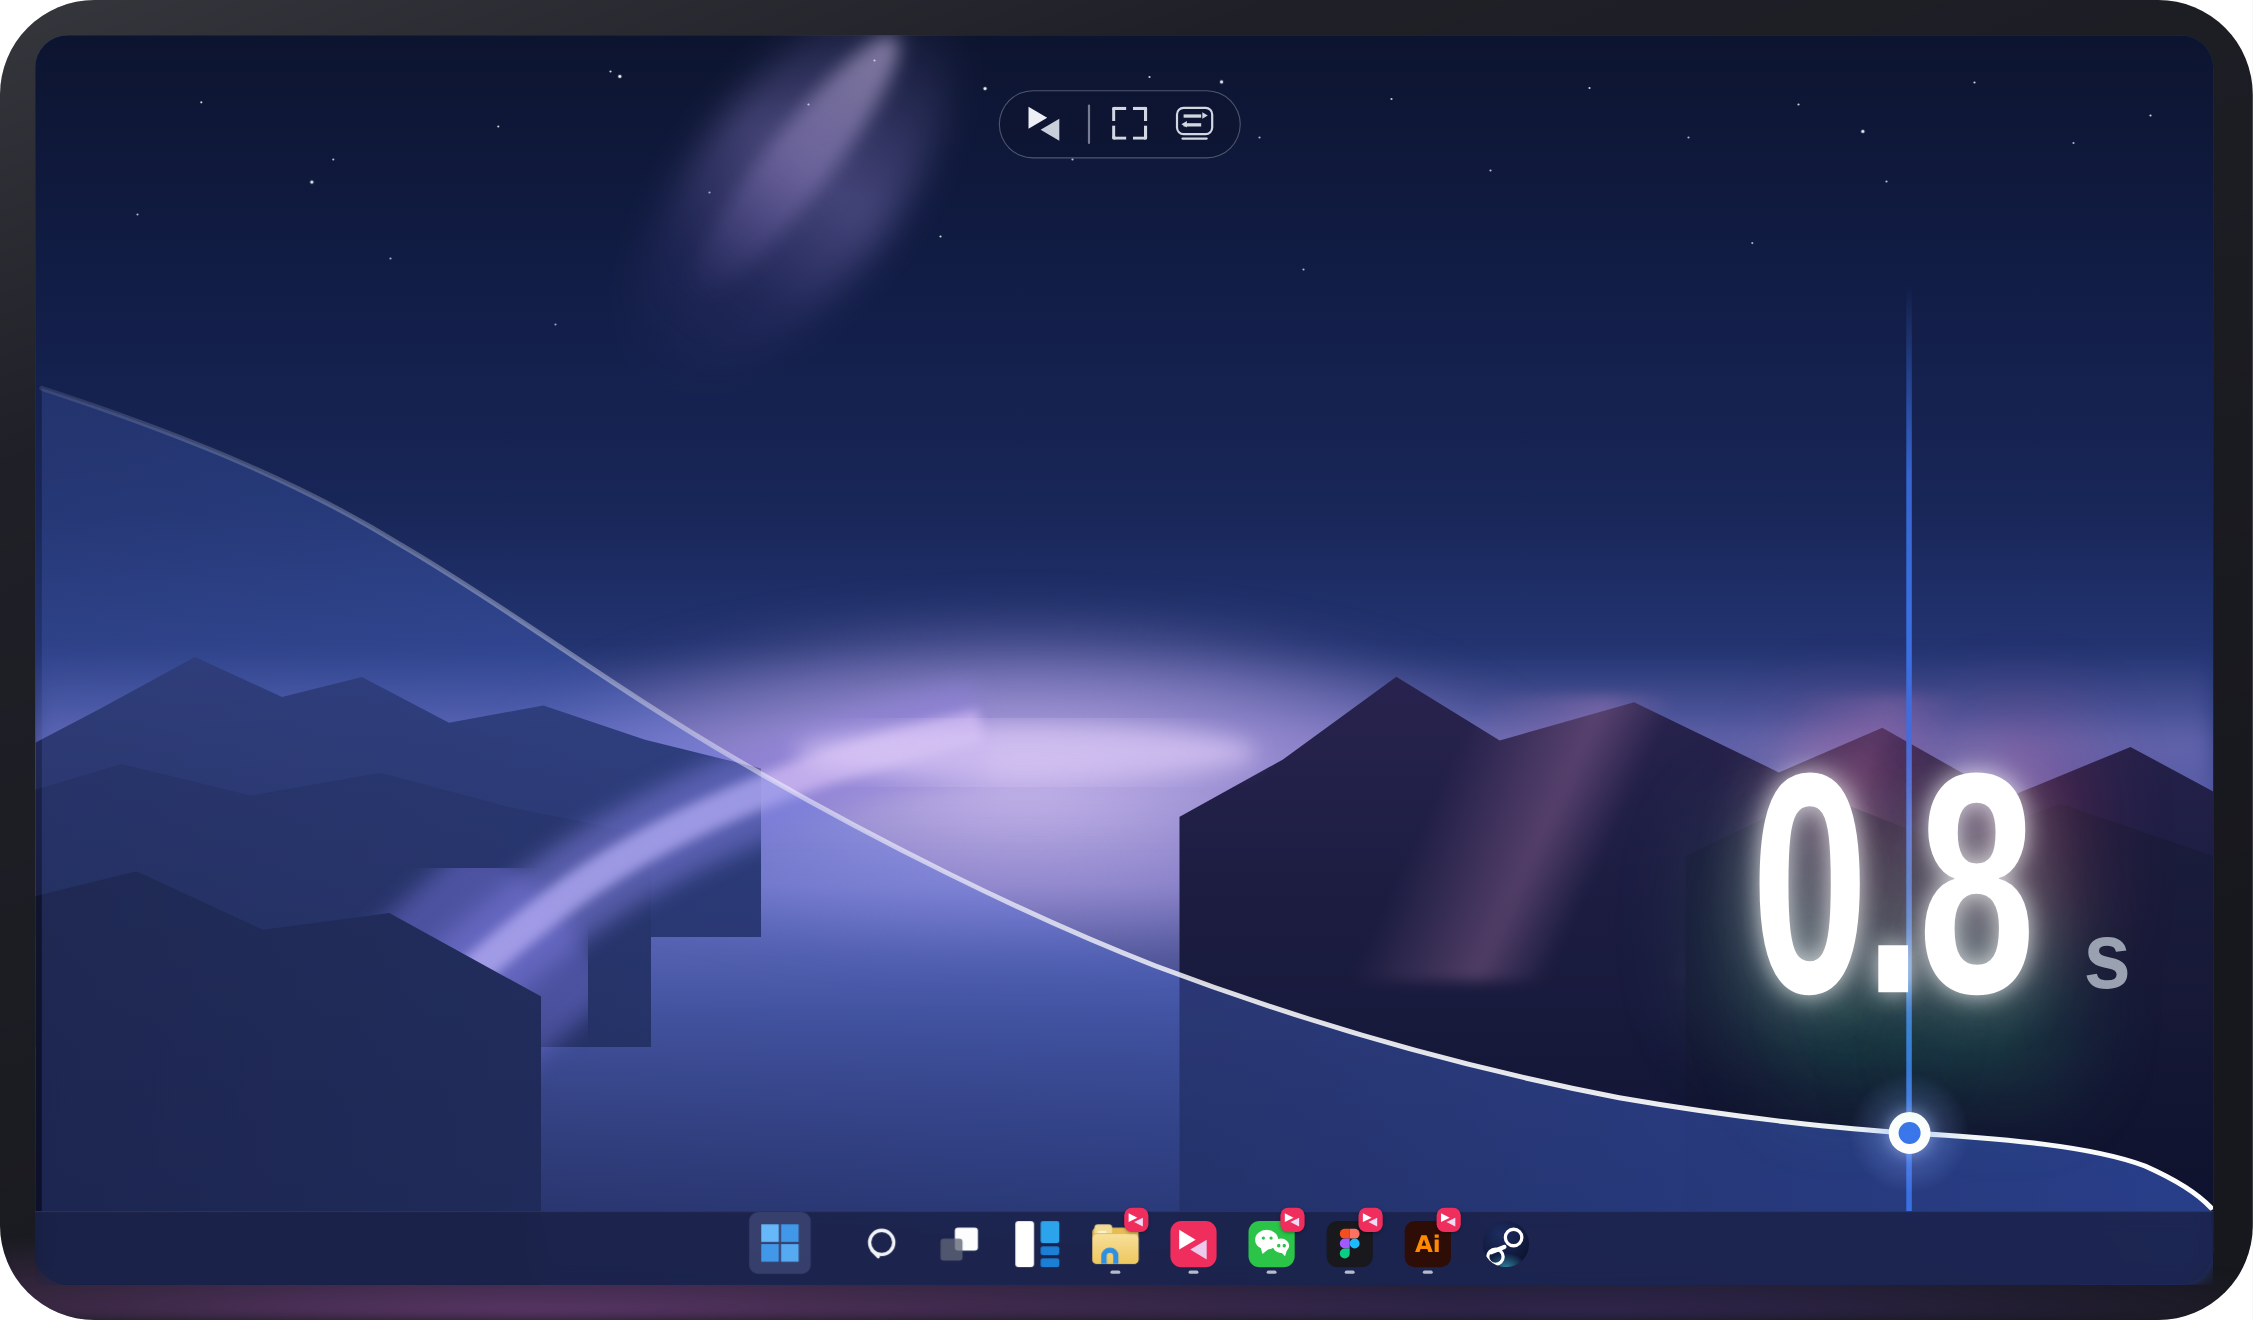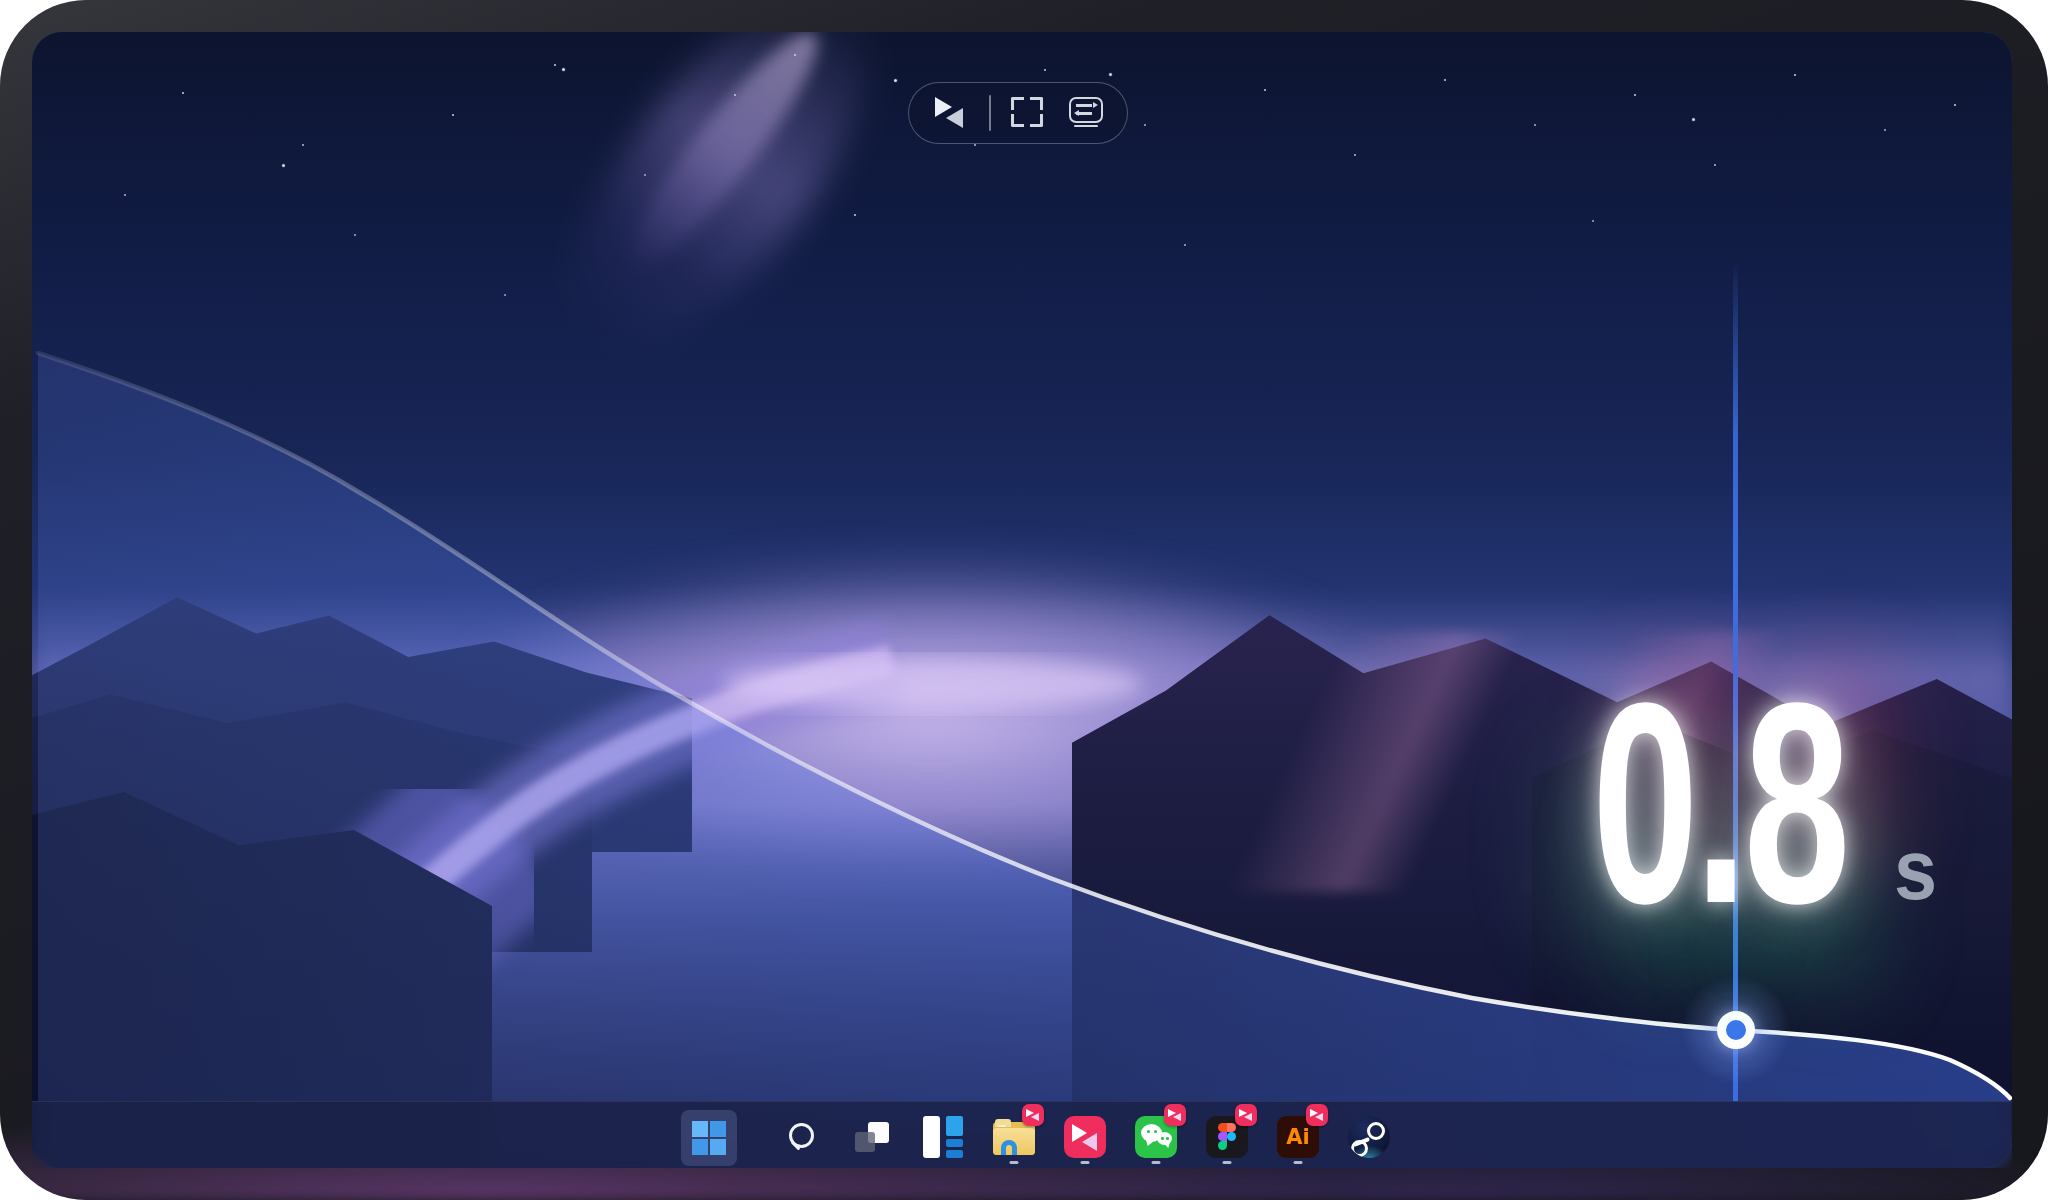--- a/index.html
+++ b/index.html
@@ -100,21 +100,21 @@
   .swap-box{position:absolute;left:2px;top:0;width:34px;height:26px;border:2.5px solid #d2d7e2;border-radius:7px;box-sizing:border-box;}
   .swap-box .a1,.swap-box .a2{position:absolute;left:5px;width:16px;height:2.5px;background:#d2d7e2;}
   .swap-box .a1{top:5px;} .swap-box .a2{top:13px;}
   .swap-box .h1{position:absolute;right:3px;top:3.2px;width:0;height:0;border-top:3.2px solid transparent;border-bottom:3.2px solid transparent;border-left:5px solid #d2d7e2;}
   .swap-box .h2{position:absolute;left:3px;top:11.2px;width:0;height:0;border-top:3.2px solid transparent;border-bottom:3.2px solid transparent;border-right:5px solid #d2d7e2;}
   .swap-under{position:absolute;left:7px;bottom:0;width:24px;height:2.5px;background:#d2d7e2;border-radius:2px;}
 
   
   .taskbar{position:absolute;left:0;bottom:0;width:100%;height:66px;z-index:8;
     background:rgba(26,33,72,.84);border-top:1px solid rgba(255,255,255,.07);backdrop-filter:blur(8px);}
-  .tb-items{position:absolute;left:649px;top:16px;height:48px;display:flex;align-items:flex-end;gap:29px;}
+  .tb-items{position:absolute;left:649px;top:0;height:48px;display:flex;align-items:flex-start;gap:29px;}
   .tb-item{position:relative;width:42px;height:58px;display:flex;align-items:center;justify-content:center;cursor:pointer;}
   .tb-item.start{width:56px;height:56px;background:rgba(150,165,220,.22);border-radius:8px;}
   .run-dot{position:absolute;bottom:2px;left:50%;transform:translateX(-50%);width:9px;height:3.5px;border-radius:2px;background:rgba(235,238,246,.75);}
 
   .win-logo{display:grid;grid-template-columns:16px 16px;grid-template-rows:16px 16px;gap:2.5px;}
   .win-logo i{display:block;}
   .win-logo .q1{background:#66b8f8;} .win-logo .q2{background:#4298e8;}
   .win-logo .q3{background:#4298e8;} .win-logo .q4{background:#56aaf1;}
 
   .search-ic{position:relative;width:30px;height:30px;}

